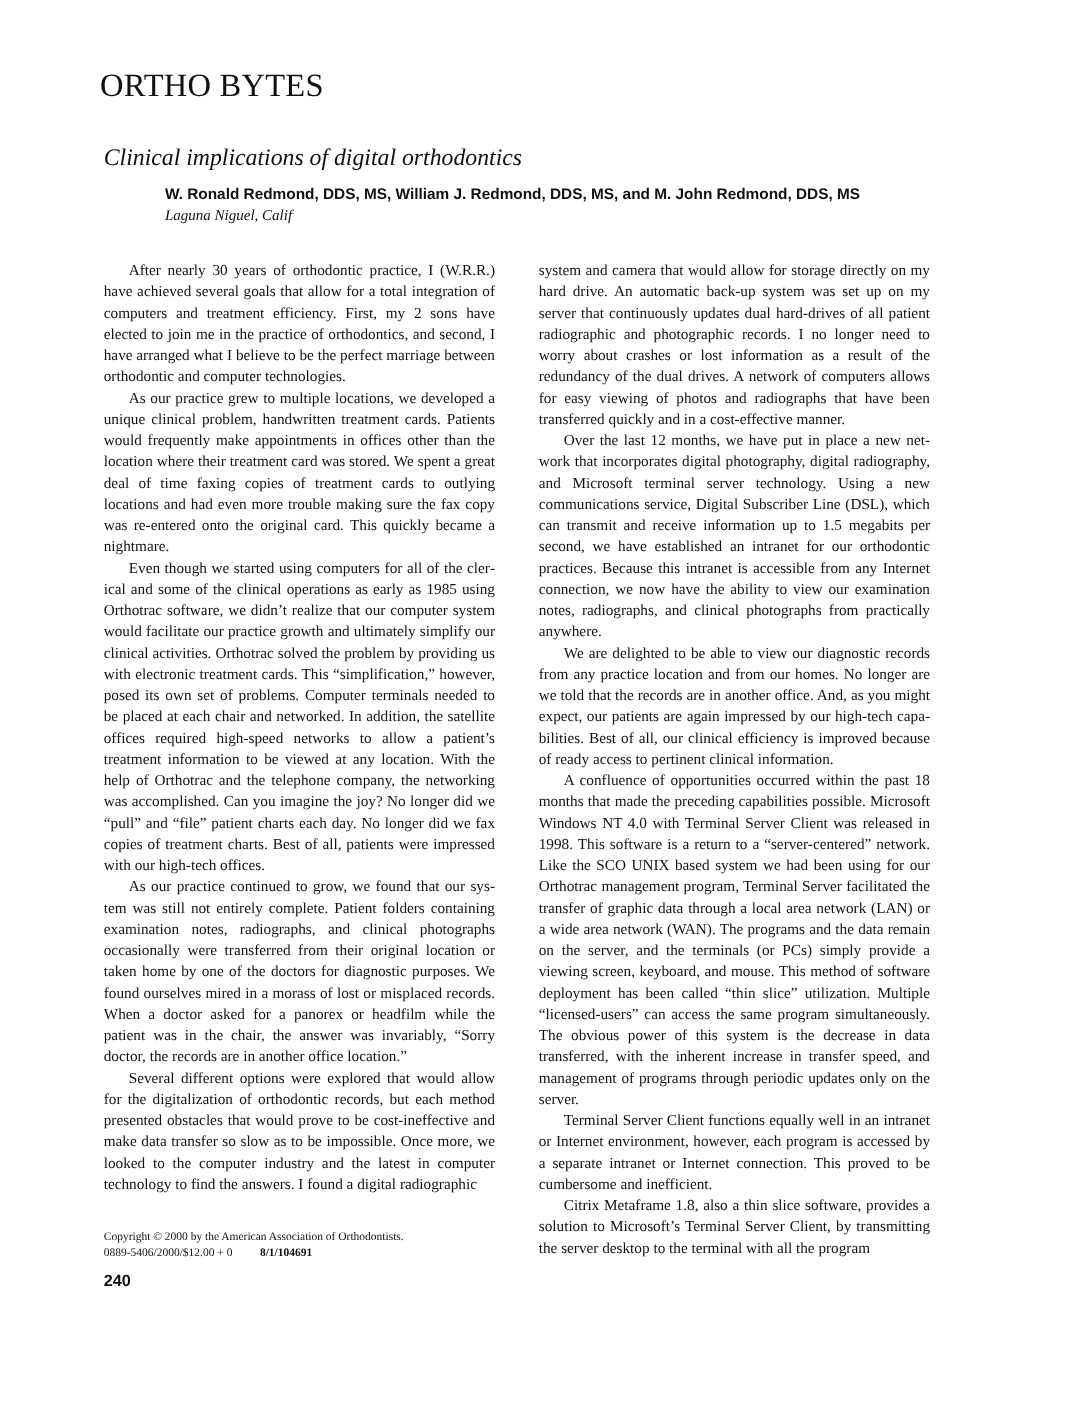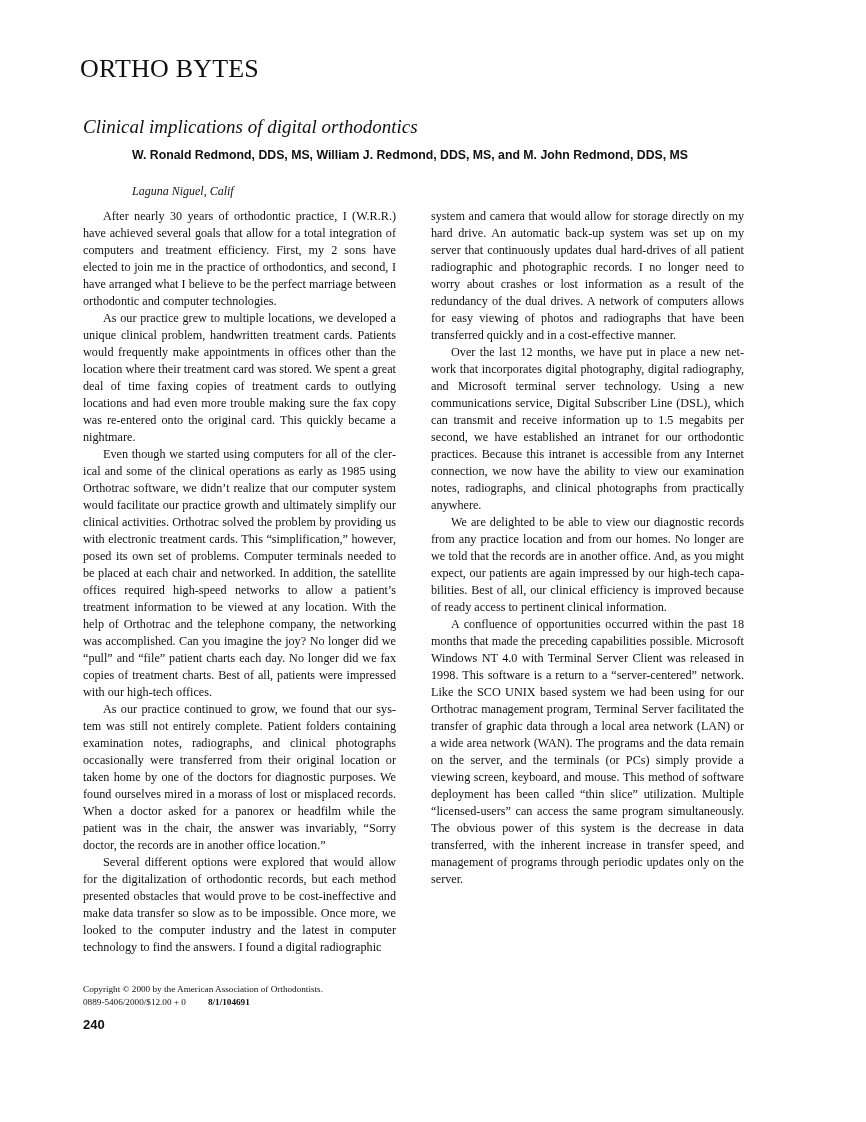--- a/index.html
+++ b/index.html
@@ -2,21 +2,21 @@
 <html><head>
 <meta charset="utf-8">
 <style>
   html, body { margin: 0; padding: 0; background: #ffffff; }
   body { width: 866px; height: 1122px; position: relative; overflow: hidden; color: #111; }
   .serif { font-family: "Liberation Serif", "DejaVu Serif", serif; }
   .sans { font-family: Liberation Sans, sans-serif; }
   #section-title { position: absolute; left: 80px; top: 54px; font-size: 26px; letter-spacing: 0.2px; }
   #article-title { position: absolute; left: 83px; top: 116px; font-size: 19px; font-style: italic; }
   #authors { position: absolute; left: 132px; top: 148px; font-size: 12.3px; font-weight: bold; }
-  #affiliation { position: absolute; left: 132px; top: 165px; font-size: 12px; font-style: italic; margin-top: 19px; }
+  #affiliation { position: absolute; left: 132px; top: 165px; font-size: 12px; font-style: italic; }
   .col { position: absolute; top: 208px; width: 313px; font-size: 12.2px; line-height: 17px; }
   #col-left { left: 83px; }
   #col-right { left: 431px; }
   .col p { margin: 0; text-align: justify; text-indent: 20px; hyphens: manual; }
   .col p.noindent { text-indent: 0; }
   #copyright { position: absolute; left: 83px; top: 983px; font-size: 9.2px; line-height: 12.5px; }
   #copyright .doi-code { font-weight: bold; margin-left: 22px; }
   #page-number { position: absolute; left: 83px; top: 1017px; font-size: 13px; font-weight: bold; }
 </style>
 </head>
@@ -33,20 +33,22 @@
   <p>Even though we started using computers for all of the cler­ical and some of the clinical operations as early as 1985 using Orthotrac software, we didn’t realize that our computer system would facilitate our practice growth and ultimately simplify our clinical activities. Orthotrac solved the problem by pro­viding us with electronic treatment cards. This “simplifica­tion,” however, posed its own set of problems. Computer ter­minals needed to be placed at each chair and networked. In addition, the satellite offices required high-speed networks to allow a patient’s treatment information to be viewed at any location. With the help of Orthotrac and the telephone compa­ny, the networking was accomplished. Can you imagine the joy? No longer did we “pull” and “file” patient charts each day. No longer did we fax copies of treatment charts. Best of all, patients were impressed with our high-tech offices.</p>
   <p>As our practice continued to grow, we found that our sys­tem was still not entirely complete. Patient folders containing examination notes, radiographs, and clinical photographs occasionally were transferred from their original location or taken home by one of the doctors for diagnostic purposes. We found ourselves mired in a morass of lost or misplaced records. When a doctor asked for a panorex or headfilm while the patient was in the chair, the answer was invariably, “Sorry doctor, the records are in another office location.”</p>
   <p>Several different options were explored that would allow for the digitalization of orthodontic records, but each method presented obstacles that would prove to be cost-ineffective and make data transfer so slow as to be impossible. Once more, we looked to the computer industry and the latest in computer technology to find the answers. I found a digital radiographic</p>
 </div>
 
 <div id="col-right" class="col serif">
   <p class="noindent">system and camera that would allow for storage directly on my hard drive. An automatic back-up system was set up on my server that continuously updates dual hard-drives of all patient radiographic and photographic records. I no longer need to worry about crashes or lost information as a result of the redundancy of the dual drives. A network of computers allows for easy viewing of photos and radiographs that have been transferred quickly and in a cost-effective manner.</p>
   <p>Over the last 12 months, we have put in place a new net­work that incorporates digital photography, digital radiogra­phy, and Microsoft terminal server technology. Using a new communications service, Digital Subscriber Line (DSL), which can transmit and receive information up to 1.5 megabits per second, we have established an intranet for our orthodontic practices. Because this intranet is accessible from any Internet connection, we now have the ability to view our examination notes, radiographs, and clinical photographs from practically anywhere.</p>
   <p>We are delighted to be able to view our diagnostic records from any practice location and from our homes. No longer are we told that the records are in another office. And, as you might expect, our patients are again impressed by our high-tech capa­bilities. Best of all, our clinical efficiency is improved because of ready access to pertinent clinical information.</p>
   <p>A confluence of opportunities occurred within the past 18 months that made the preceding capabilities possible. Microsoft Windows NT 4.0 with Terminal Server Client was released in 1998. This software is a return to a “server-cen­tered” network. Like the SCO UNIX based system we had been using for our Orthotrac management program, Terminal Server facilitated the transfer of graphic data through a local area network (LAN) or a wide area network (WAN). The pro­grams and the data remain on the server, and the terminals (or PCs) simply provide a viewing screen, keyboard, and mouse. This method of software deployment has been called “thin slice” utilization. Multiple “licensed-users” can access the same program simultaneously. The obvious power of this sys­tem is the decrease in data transferred, with the inherent increase in transfer speed, and management of programs through periodic updates only on the server.</p>
+  <p>Terminal Server Client functions equally well in an intranet or Internet environment, however, each program is accessed by a separate intranet or Internet connection. This proved to be cumbersome and inefficient.</p>
+  <p>Citrix Metaframe 1.8, also a thin slice software, provides a solution to Microsoft’s Terminal Server Client, by transmit­ting the server desktop to the terminal with all the program</p>
 </div>
 
 <div id="copyright" class="serif">
   <div>Copyright © 2000 by the American Association of Orthodontists.</div>
   <div><span>0889-5406/2000/$12.00 + 0</span><span class="doi-code">8/1/104691</span></div>
 </div>
 
 <div id="page-number" class="sans">240</div>
 
 </body></html>

